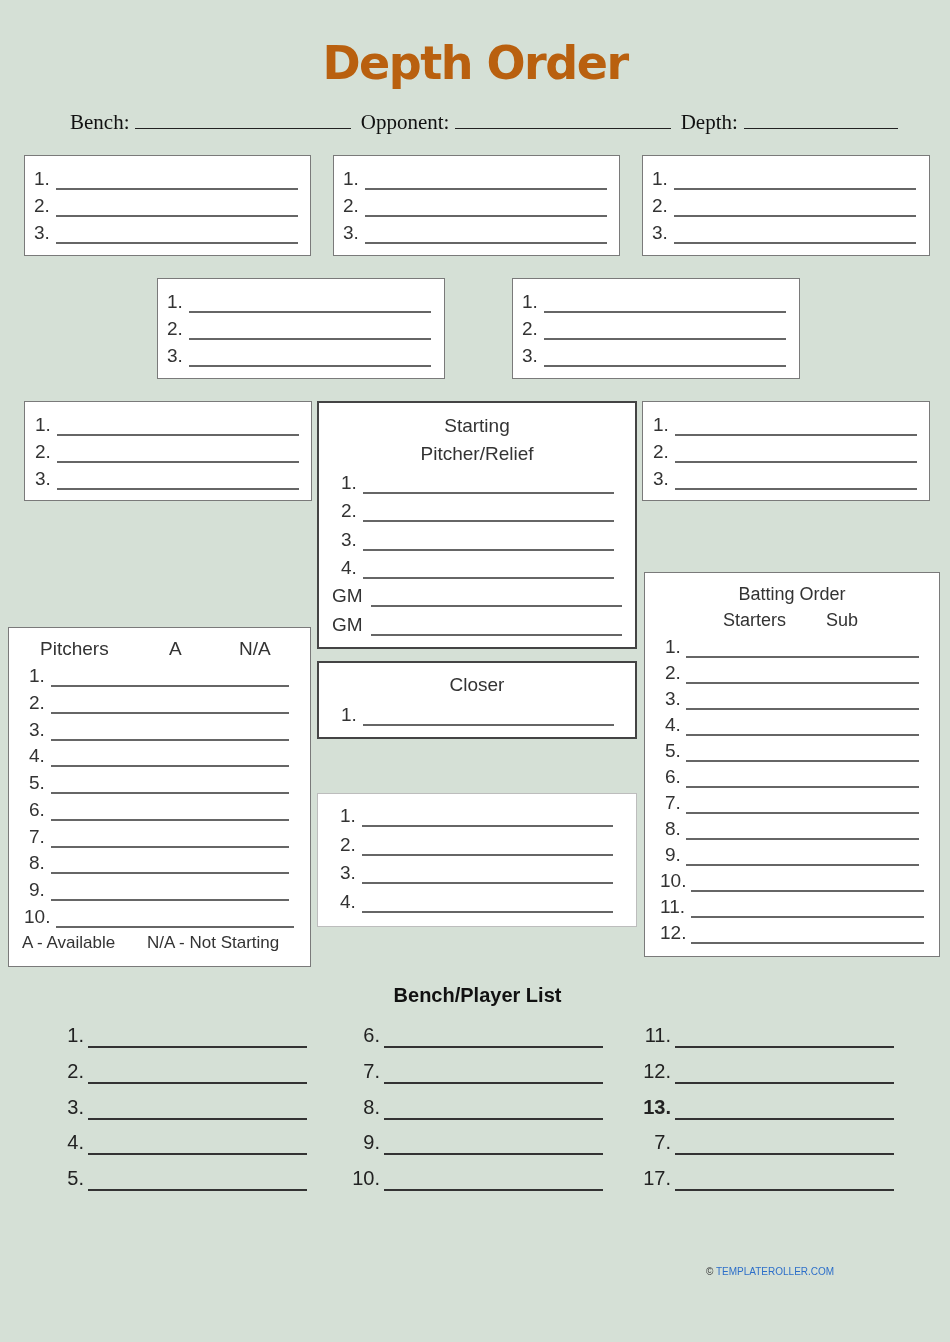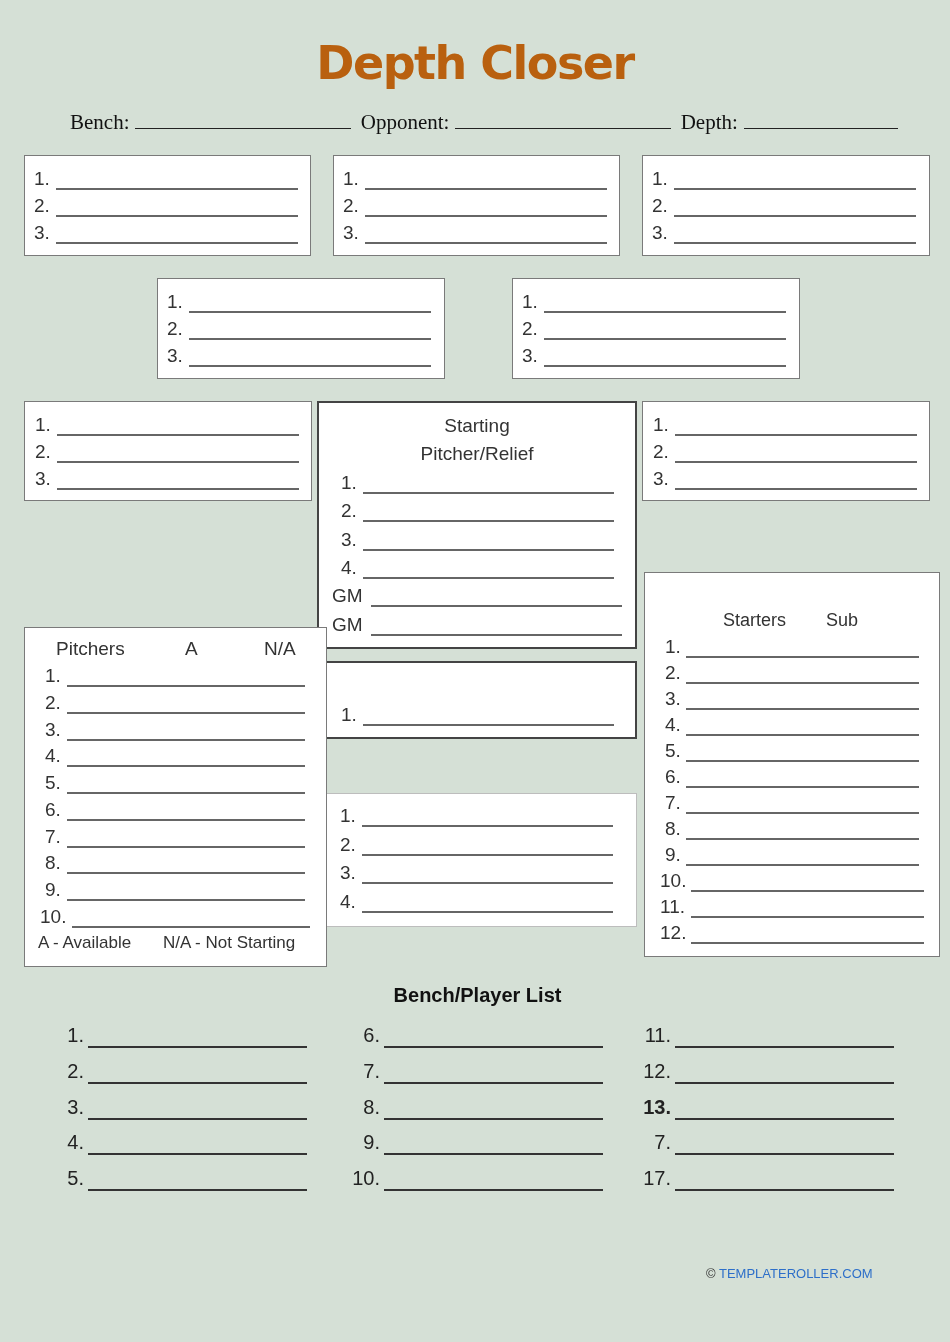--- a/index.html
+++ b/index.html
@@ -70,28 +70,28 @@
       position: absolute; height: 26px;
       font-size: 20px; color: #222; white-space: nowrap;
     }
     .bench-row .num { position: absolute; right: 0; top: 0; }
     .bench-row .rule {
       position: absolute; top: 22px; height: 0;
       border-bottom: 2px solid #333;
     }
     .footer {
       position: absolute; left: 706px; top: 1266px;
-      font-size: 13px; color: #2d6fc9; white-space: nowrap;
+      font-size: 10px; color: #2d6fc9; white-space: nowrap;
     }
     .footer .copy { color: #333; }
   </style>
 </head>
 <body>
 
-<div class="title">Depth Closer</div>
+<div class="title">Depth Order</div>
 
 <div class="header-row">
   <span>Bench:</span><span class="blank" style="width:216px"></span>
   <span>Opponent:</span><span class="blank" style="width:216px"></span>
   <span>Depth:</span><span class="blank" style="width:154px"></span>
 </div>
 
 <div class="box" style="left:24px;top:155px;width:287px;height:101px;">
   <div class="line-row" style="left:9px;top:12px;width:270px;">
       <span class="num">1.</span>
@@ -220,20 +220,21 @@
       <span class="num">GM</span>
       <span class="rule" style="left:39px;width:251px;"></span>
     </div>
   <div class="line-row" style="left:13px;top:211px;width:295px;">
       <span class="num">GM</span>
       <span class="rule" style="left:39px;width:251px;"></span>
     </div>
 </div>
 
 <div class="box dark" style="left:317px;top:661px;width:320px;height:78px;">
+  <div class="box-title" style="top:11px;">Closer</div>
   <div class="line-row" style="left:22px;top:41px;width:280px;">
       <span class="num">1.</span>
       <span class="rule" style="left:22px;width:251px;"></span>
     </div>
 </div>
 
 <div class="box light" style="left:317px;top:793px;width:320px;height:134px;">
   <div class="line-row" style="left:22px;top:11px;width:280px;">
       <span class="num">1.</span>
       <span class="rule" style="left:22px;width:251px;"></span>
@@ -245,24 +246,24 @@
   <div class="line-row" style="left:22px;top:68px;width:280px;">
       <span class="num">3.</span>
       <span class="rule" style="left:22px;width:251px;"></span>
     </div>
   <div class="line-row" style="left:22px;top:97px;width:280px;">
       <span class="num">4.</span>
       <span class="rule" style="left:22px;width:251px;"></span>
     </div>
 </div>
 
-<div class="box" style="left:8px;top:627px;width:303px;height:340px;margin-left:16px;">
+<div class="box" style="left:8px;top:627px;width:303px;height:340px;">
   <div class="col-head" style="left:31px;top:10px;">Pitchers</div>
   <div class="col-head" style="left:160px;top:10px;">A</div>
-  <div class="col-head" style="left:239px;top:10px;">N/A</div>
+  <div class="col-head" style="left:230px;top:10px;">N/A</div>
   <div class="line-row" style="left:20px;top:37px;width:275px;">
       <span class="num">1.</span>
       <span class="rule" style="left:22px;width:238px;"></span>
     </div>
   <div class="line-row" style="left:20px;top:64px;width:275px;">
       <span class="num">2.</span>
       <span class="rule" style="left:22px;width:238px;"></span>
     </div>
   <div class="line-row" style="left:20px;top:91px;width:275px;">
       <span class="num">3.</span>
@@ -294,20 +295,21 @@
     </div>
   <div class="line-row" style="left:15px;top:278px;width:280px;">
       <span class="num">10.</span>
       <span class="rule" style="left:32px;width:238px;"></span>
     </div>
   <div class="legend" style="left:13px;top:305px;">A - Available</div>
   <div class="legend" style="left:138px;top:305px;">N/A - Not Starting</div>
 </div>
 
 <div class="box" style="left:644px;top:572px;width:296px;height:385px;">
+  <div class="box-title" style="top:11px;font-size:18px;">Batting Order</div>
   <div class="col-head" style="left:78px;top:37px;font-size:18px;">Starters</div>
   <div class="col-head" style="left:181px;top:37px;font-size:18px;">Sub</div>
   <div class="line-row" style="left:20px;top:63px;width:270px;">
       <span class="num">1.</span>
       <span class="rule" style="left:21px;width:233px;"></span>
     </div>
   <div class="line-row" style="left:20px;top:89px;width:270px;">
       <span class="num">2.</span>
       <span class="rule" style="left:21px;width:233px;"></span>
     </div>

